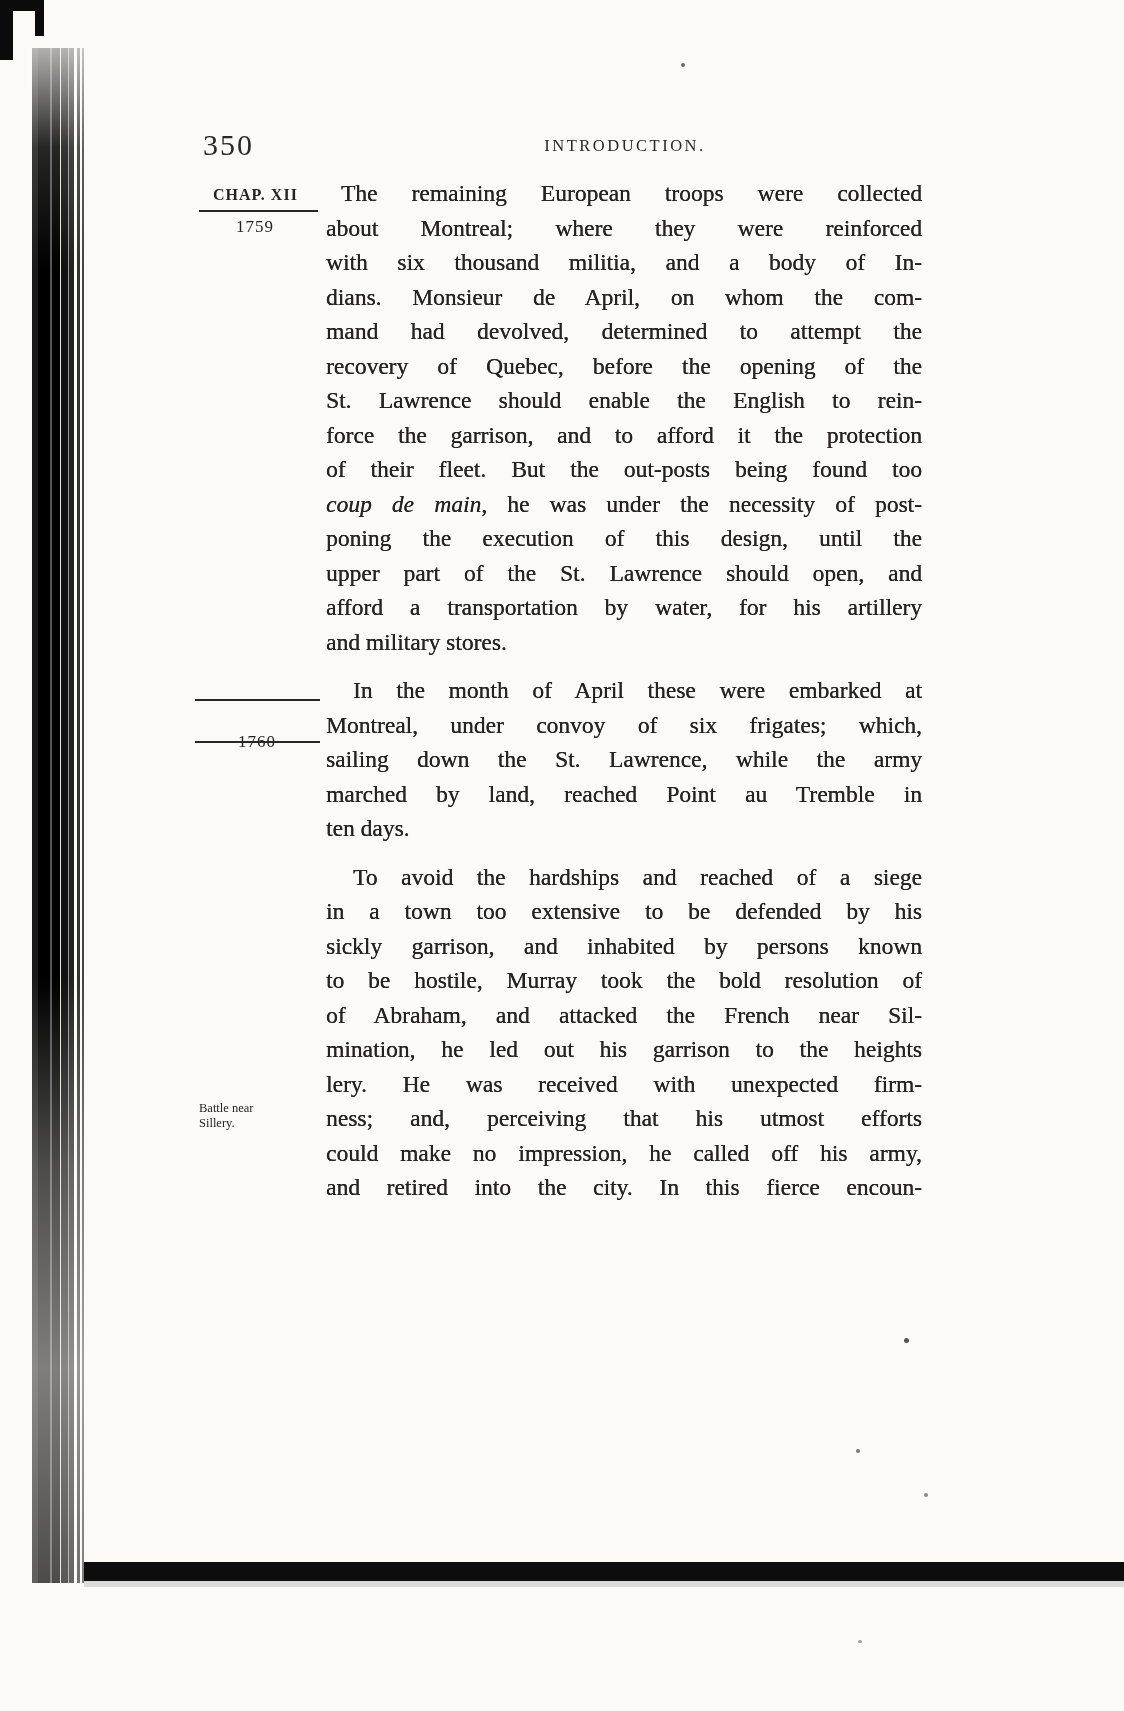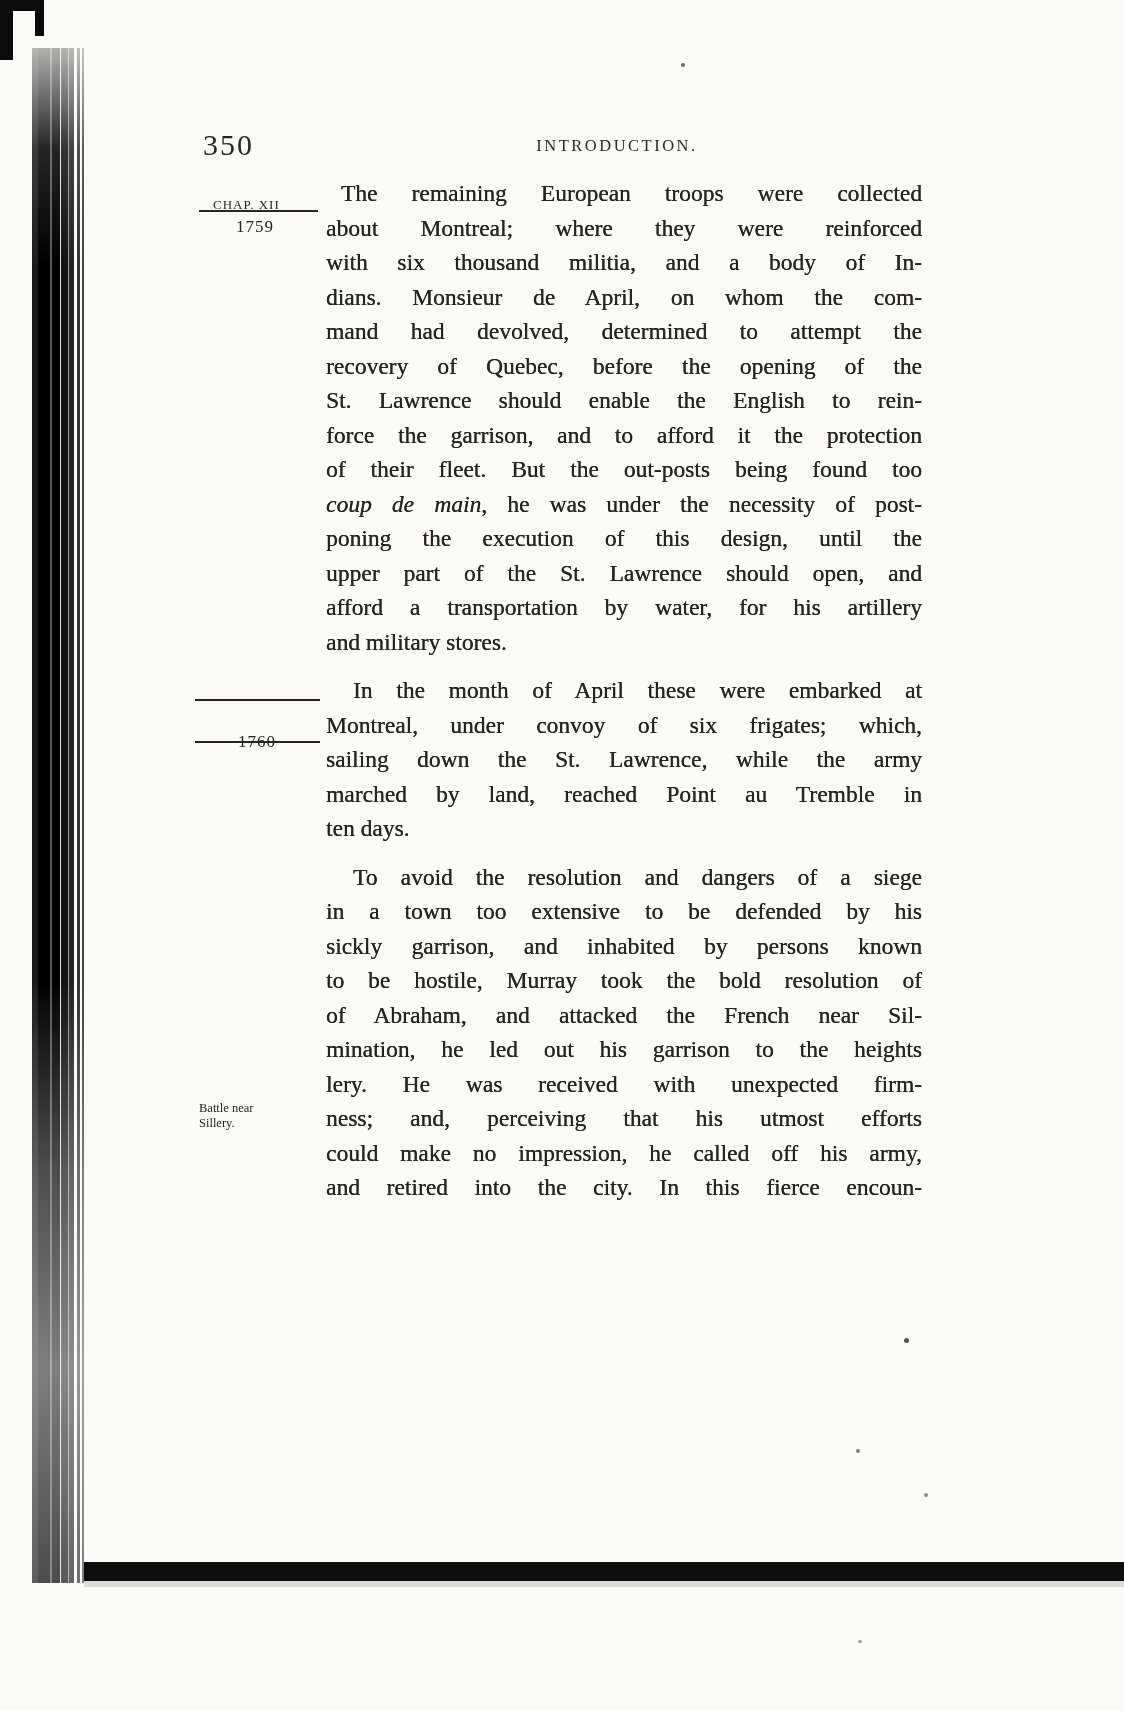--- a/index.html
+++ b/index.html
@@ -50,26 +50,26 @@
     background:rgba(0,0,0,0.12);
   }
   .speck{ position:absolute; border-radius:50%; }
 
   
   .page-number{
     position:absolute; left:203px; top:128px;
     font-size:30px; letter-spacing:2px; color:#2b2723;
   }
   .running-header{
-    position:absolute; left:392px; top:136px; width:450px; text-align:center;
+    position:absolute; left:400px; top:136px; width:450px; text-align:center;
     font-size:16.5px; letter-spacing:2.5px; color:#2b2723;
   }
   .chap-label{
-    position:absolute; left:213px; top:197px;
-    font-size:13px; letter-spacing:1px;
+    position:absolute; left:213px; top:186px;
+    font-size:16px; letter-spacing:1px;font-weight:bold;
   }
   .margin-rule{ position:absolute; height:2px; background:#2a2522; }
   .rule-1  { left:199px; top:210px; width:119px; }
   .rule-2a { left:195px; top:699px; width:125px; }
   .rule-2b { left:195px; top:741px; width:125px; }
   .year{ position:absolute; font-size:17px; letter-spacing:1px; }
   .y1759{ left:236px; top:217px; }
   .y1760{ left:238px; top:732px; }
   .battle-note{
     position:absolute; left:199px; top:1101px;
@@ -134,21 +134,21 @@
         <div class="line">and military stores.</div>
       </div>
     <div class="paragraph para-closed indent">
         <div class="line">In the month of April these were embarked at</div>
         <div class="line">Montreal, under convoy of six frigates; which,</div>
         <div class="line">sailing down the St. Lawrence, while the army</div>
         <div class="line">marched by land, reached Point au Tremble in</div>
         <div class="line">ten days.</div>
       </div>
     <div class="paragraph indent">
-        <div class="line">To avoid the resolution and dangers of a siege</div>
+        <div class="line">To avoid the hardships and reached of a siege</div>
         <div class="line">in a town too extensive to be defended by his</div>
         <div class="line">sickly garrison, and inhabited by persons known</div>
         <div class="line">to be hostile, Murray took the bold resolution of</div>
         <div class="line">of Abraham, and attacked the French near Sil-</div>
         <div class="line">mination, he led out his garrison to the heights</div>
         <div class="line">lery. He was received with unexpected firm-</div>
         <div class="line">ness; and, perceiving that his utmost efforts</div>
         <div class="line">could make no impression, he called off his army,</div>
         <div class="line">and retired into the city. In this fierce encoun-</div>
       </div>

